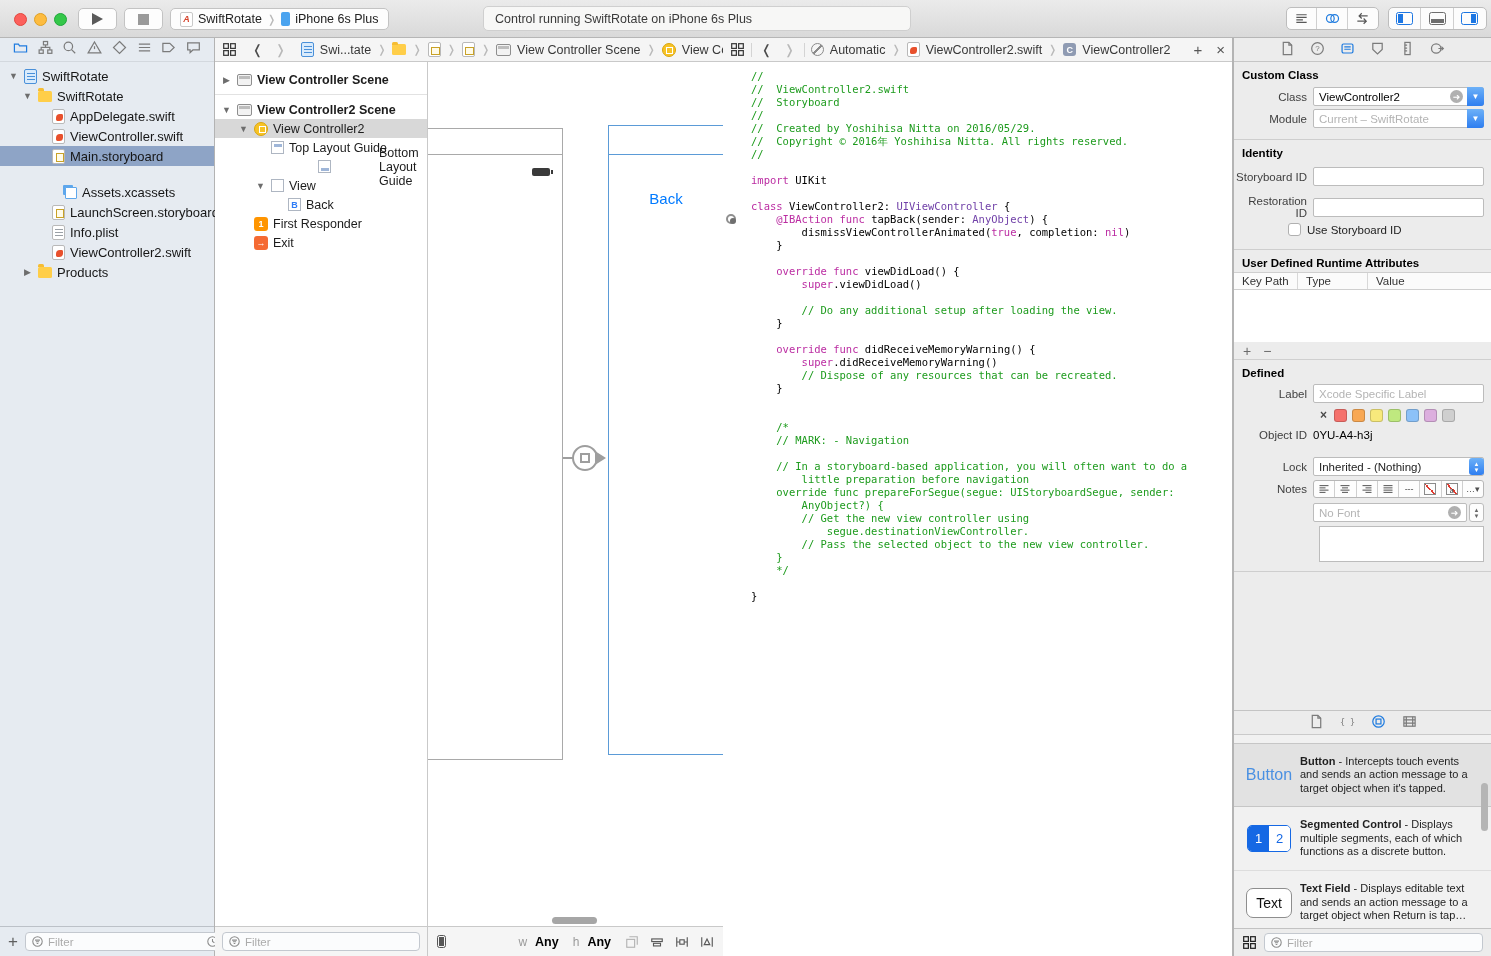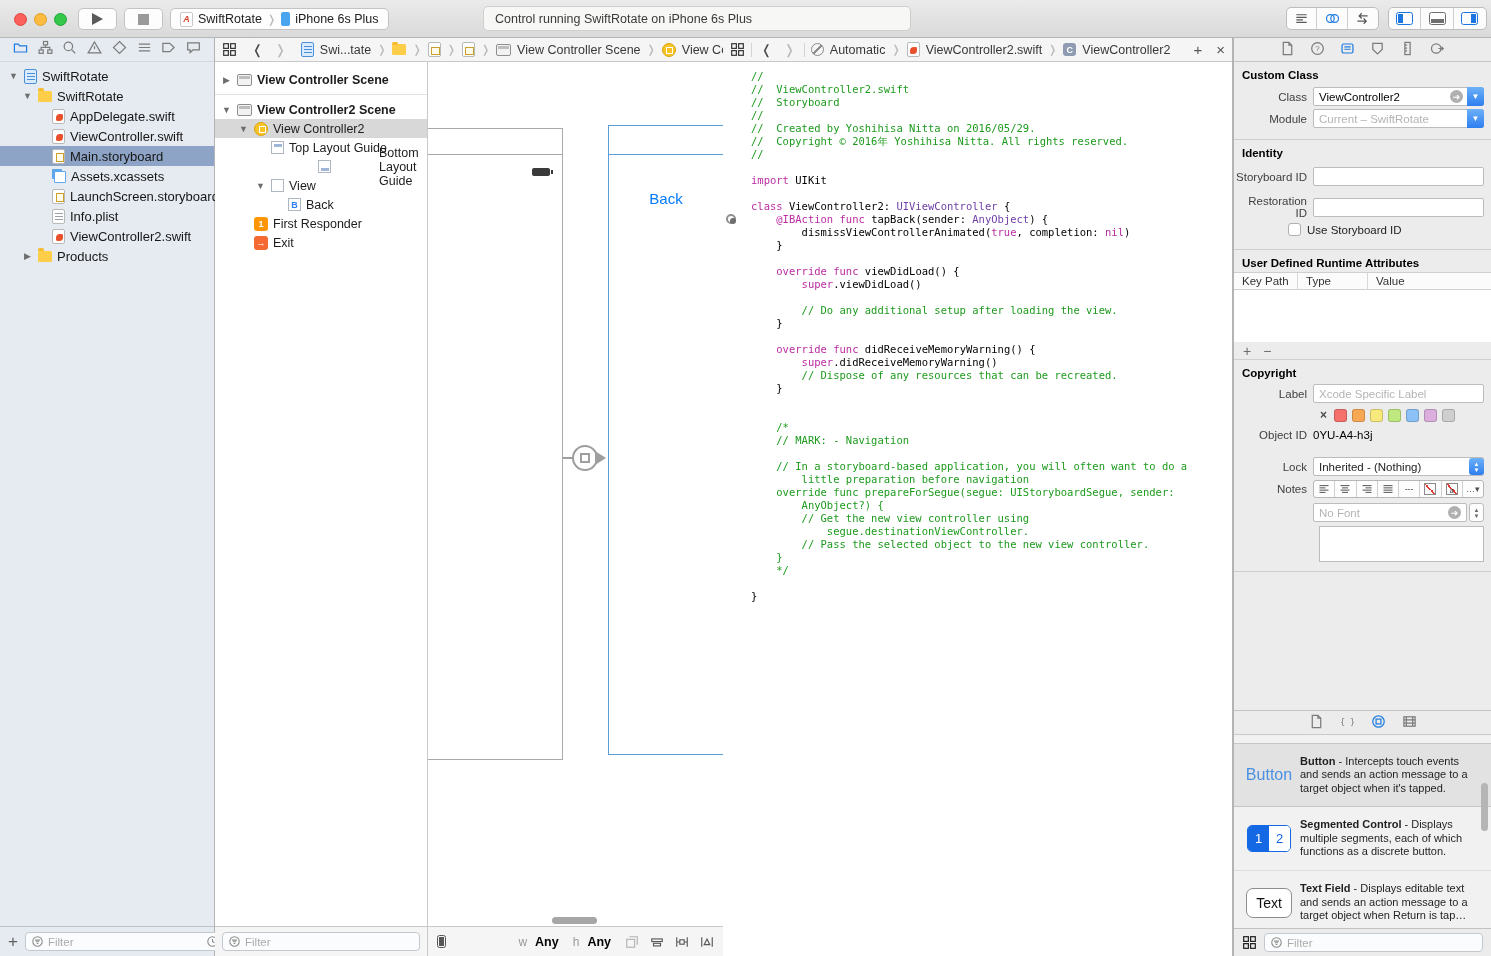--- a/index.html
+++ b/index.html
@@ -272,21 +272,21 @@
         <div class="nrow" style="padding-left: 36px;">
           <span class="disc"></span>
           <span class="fic swift"></span>
           <span>ViewController.swift</span>
         </div>
         <div class="nrow sel" style="padding-left: 36px;">
           <span class="disc"></span>
           <span class="fic storyboard"></span>
           <span>Main.storyboard</span>
         </div>
-        <div class="nrow" style="padding-left: 36px;">
+        <div class="nrow" style="padding-left: 47px; margin-top: 16px;">
           <span class="disc"></span>
           <span class="assets"></span>
           <span>Assets.xcassets</span>
         </div>
         <div class="nrow" style="padding-left: 36px;">
           <span class="disc"></span>
           <span class="fic storyboard"></span>
           <span>LaunchScreen.storyboard</span>
         </div>
         <div class="nrow" style="padding-left: 36px;">
@@ -620,21 +620,21 @@
       <span style="width:64px">Key Path</span>
       <span style="width:70px">Type</span>
       <span style="flex:1;border-right:none">Value</span>
     </div>
     <div class="udra-body"></div>
     <div class="pmrow">
       <span>+</span>
       <span>−</span>
     </div>
 
-    <div class="sech">Copyright</div>
+    <div class="sech">Defined</div>
     <div class="irow" style="margin-top:2px">
       <span class="lbl">Label</span>
       <span class="fld">
           <input placeholder="Xcode Specific Label" style="">
         </span>
     </div>
     <div class="swrow" id="swatches">
         <span class="swx">×</span>
         <span class="sw" style="background: rgb(245, 113, 108);"></span>
         <span class="sw" style="background: rgb(248, 168, 84);"></span>

